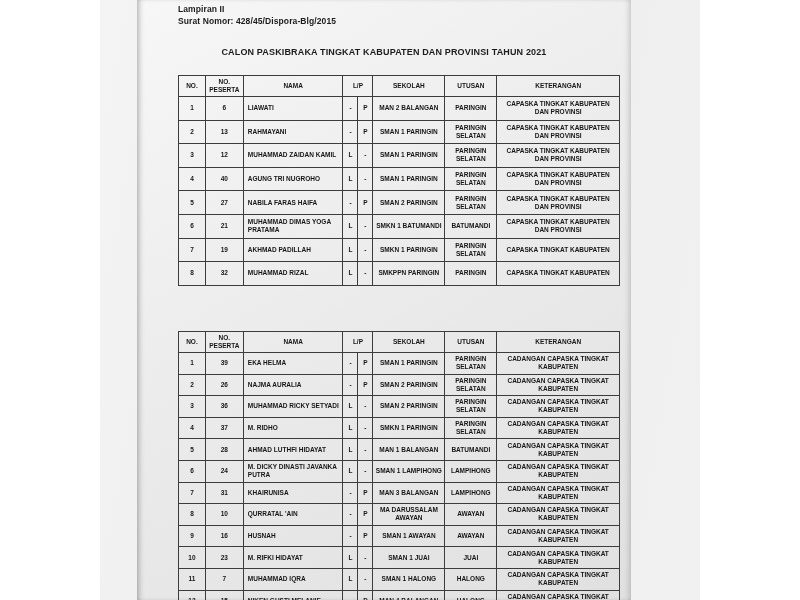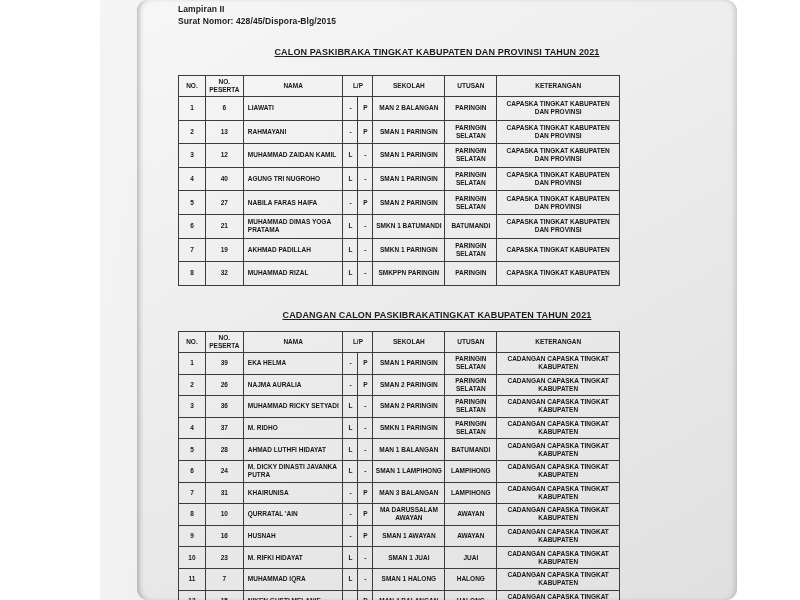--- a/index.html
+++ b/index.html
@@ -3,29 +3,29 @@
 <meta charset="utf-8">
 <style>
   * { margin:0; padding:0; box-sizing:border-box; }
   html,body { width:800px; height:600px; overflow:hidden; background:#ffffff;
               font-family:"Liberation Sans", sans-serif; }
   .stage { position:relative; width:800px; height:600px; }
 
   
   .backdrop { position:absolute; left:100px; top:0; width:600px; height:600px;
               background:linear-gradient(100deg,#f4f4f5 0%, #ededee 40%, #f1f1f2 100%); }
-  .sheet { position:absolute; left:137px; top:0; width:600px; height:600px; overflow:hidden;
+  .sheet { position:absolute; left:137px; top:0; width:494px; height:600px; overflow:hidden;
            background:linear-gradient(150deg,#f7f7f7 0%, #ececec 45%, #e0e0e0 100%);
            box-shadow: inset 5px 0 6px -4px rgba(0,0,0,0.35), inset -5px 0 6px -4px rgba(0,0,0,0.22);
-           color:#1c1c1c;border-radius:11px; }
+           color:#1c1c1c; }
 
   .doc-header { position:absolute; left:41px; top:4px; font-size:8.5px; font-weight:700;
                 line-height:11.5px; letter-spacing:0.1px; }
   .doc-title { position:absolute; left:0; right:0; text-align:center; font-size:9px;
-               font-weight:700; letter-spacing:0.15px;text-decoration:underline; }
+               font-weight:700; letter-spacing:0.15px; }
   .title-1 { top:47px; }
   .title-2 { top:310px; }
 
   table.doc-table { position:absolute; left:41px; width:442px; border-collapse:collapse;
                     table-layout:fixed; font-size:6.5px; font-weight:700; color:#161616; }
   .table-1 { top:75px; }
   .table-2 { top:331px; }
   .doc-table th, .doc-table td { border:1px solid #3c3c3c; padding:1px 2px;
                     text-align:center; vertical-align:middle; line-height:1.25;
                     overflow:hidden; word-wrap:break-word; }
@@ -151,21 +151,20 @@
             <td class="col-nama">MUHAMMAD RIZAL</td>
             <td class="col-l">L</td>
             <td class="col-p">-</td>
             <td class="col-sekolah">SMKPPN PARINGIN</td>
             <td class="col-utusan">PARINGIN</td>
             <td class="col-keterangan">CAPASKA TINGKAT KABUPATEN</td>
           </tr>
         </tbody>
     </table>
 
-    <div class="doc-title title-2">CADANGAN CALON PASKIBRAKATINGKAT KABUPATEN TAHUN 2021</div>
 
     <table class="doc-table table-2">
       <colgroup>
         <col class="c-no">
           <col class="c-peserta">
           <col class="c-nama">
           <col class="c-l">
         <col class="c-p">
           <col class="c-sekolah">
           <col class="c-utusan">

